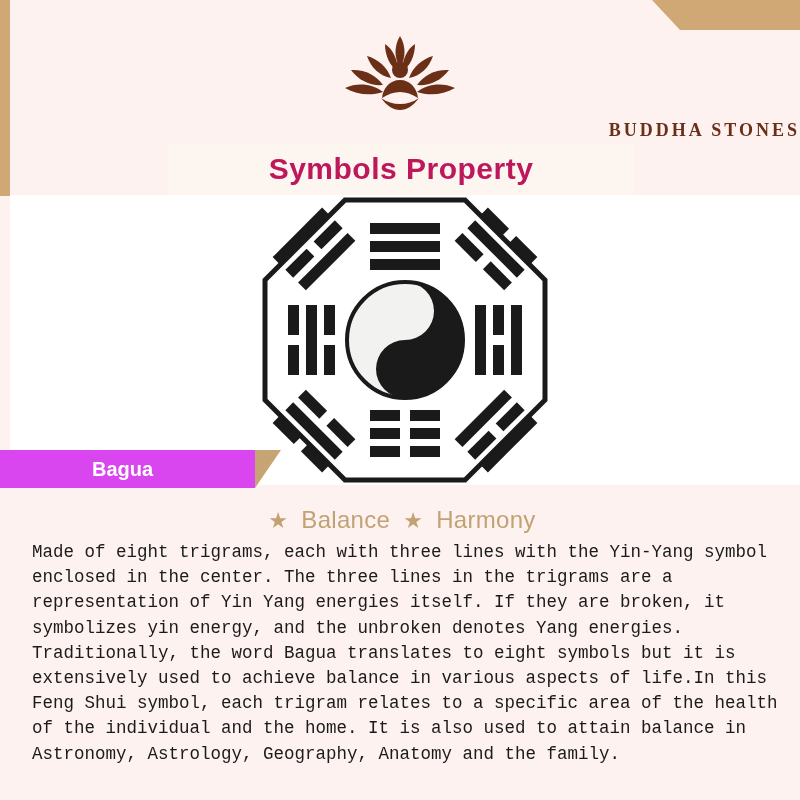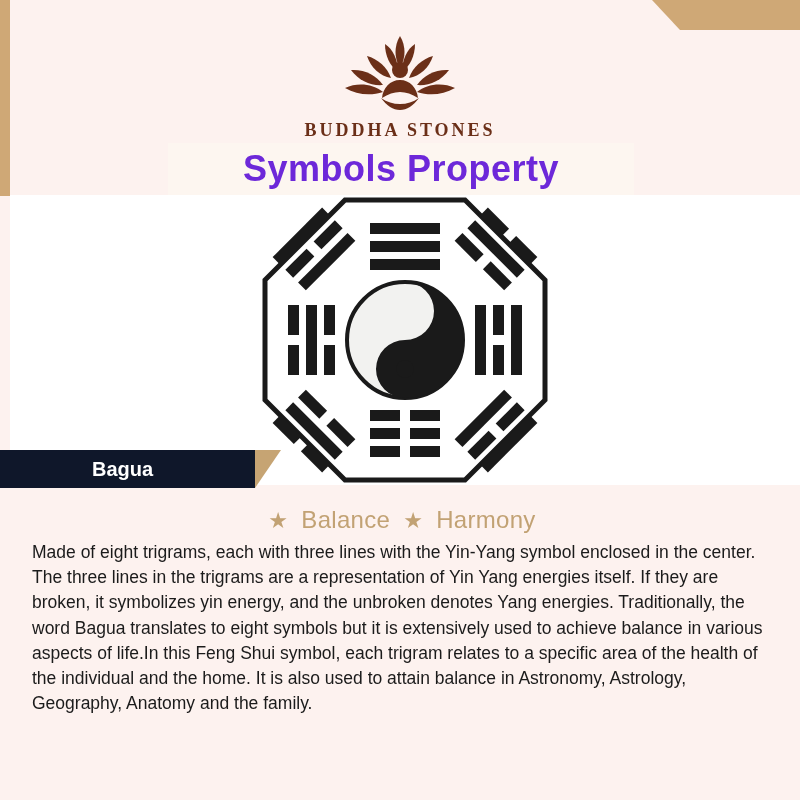--- a/index.html
+++ b/index.html
@@ -68,21 +68,21 @@
     border-width: 14px 0 0 14px;
     border-color: transparent transparent transparent #cfa876;
   }
 
   
   .logo-wrap {
     position: absolute;
     top: 18px;
     left: 0;
     right: 0;
-    text-align: center;
+    text-align: right;
   }
   .logo-mark {
     display: block;
     margin: 0 auto;
   }
   .brand-name {
     margin-top: 2px;
     font-size: 18px;
     letter-spacing: 3px;
     font-weight: bold;
@@ -96,23 +96,23 @@
     top: 143px;
     left: 168px;
     width: 466px;
     height: 52px;
     background: #fdf6f0;
     display: flex;
     align-items: center;
     justify-content: center;
   }
   .title-text {
-    font-size: 36px;
+    font-size: 30px;
     font-weight: bold;
-    color: #6d28d9;
+    color: #be185d;
     font-family: "Liberation Sans", sans-serif;
     letter-spacing: 0.5px;
   }
 
   
   .art-area {
     position: absolute;
     top: 195px;
     left: 10px;
     right: 0;
@@ -128,21 +128,21 @@
     justify-content: center;
   }
 
   
   .label-tab {
     position: absolute;
     top: 450px;
     left: 0;
     height: 38px;
     width: 255px;
-    background: #0f172a;
+    background: #d946ef;
     display: flex;
     align-items: center;
   }
   .label-tab:after {
     content: "";
     position: absolute;
     top: 0;
     right: -26px;
     width: 0;
     height: 0;
@@ -181,21 +181,21 @@
     font-size: 22px;
   }
   .keywords .kw {
     padding: 0 6px;
   }
   .paragraph {
     font-size: 17.5px;
     line-height: 1.44;
     color: #1b1b1b;
     text-align: left;
-    font-family: Liberation Sans, sans-serif;
+    font-family: Liberation Mono, monospace;
   }
 </style>
 </head>
 <body>
 
 <div class="page">
 
   <div class="corner-tl"></div>
   <div class="corner-tr"></div>
   <div class="left-wedge"></div>

